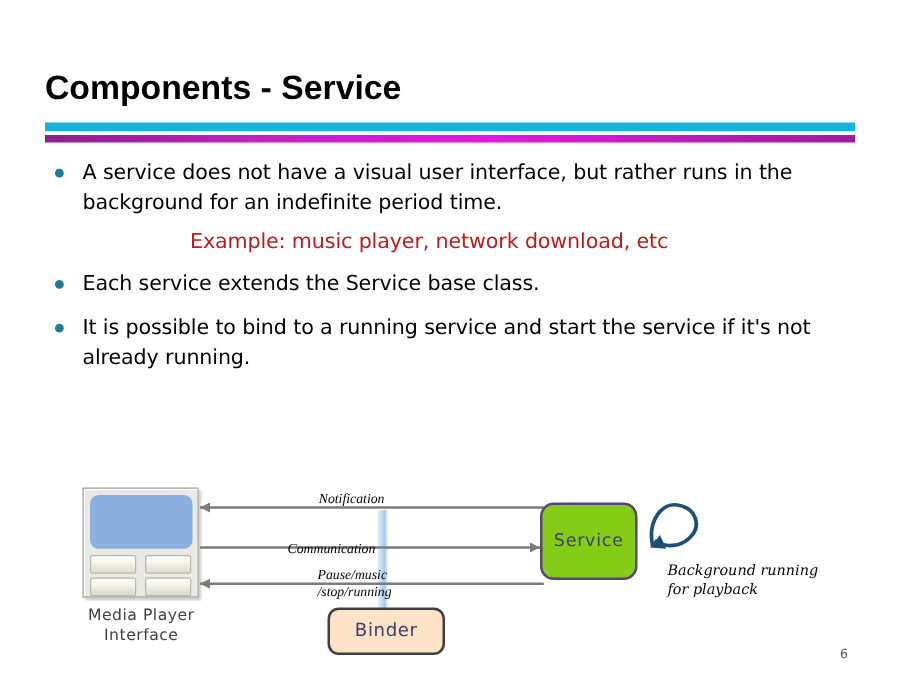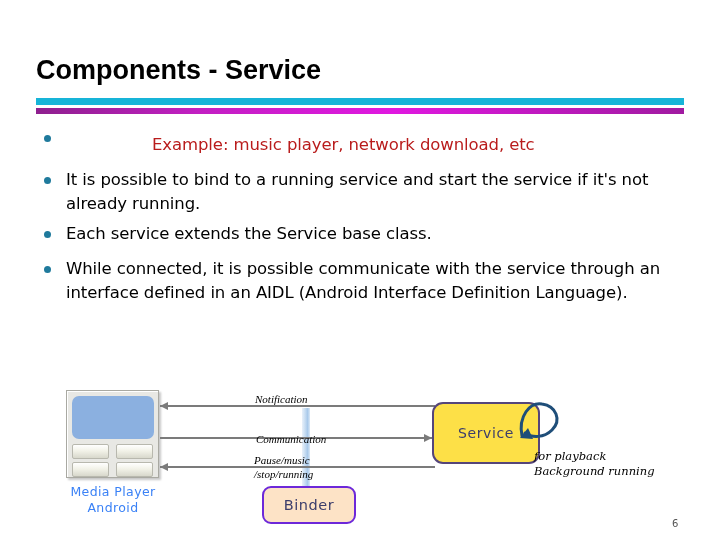--- a/index.html
+++ b/index.html
@@ -129,32 +129,32 @@
 
   .mp-caption {
     position: absolute;
     left: 48px;
     top: 484px;
     width: 130px;
     text-align: center;
     font-family: "DejaVu Sans", sans-serif;
     font-size: 12.5px;
     line-height: 16px;
-    color: #3b82f6;
+    color: #404040;
     letter-spacing: 0.4px;
   }
 
   
   .service-box {
     position: absolute;
     left: 432px;
     top: 402px;
-    width: 108px;
+    width: 78px;
     height: 62px;
-    background: #fde047;
+    background: #84cc16;
     border: 2px solid #55457a;
     border-radius: 11px;
     box-sizing: border-box;
     display: flex;
     align-items: center;
     justify-content: center;
   }
   .service-label {
     font-family: "DejaVu Sans", sans-serif;
     font-size: 14px;
@@ -163,21 +163,21 @@
   }
 
   
   .binder-box {
     position: absolute;
     left: 262px;
     top: 486px;
     width: 94px;
     height: 38px;
     background: #fde3c6;
-    border: 2px solid #6d28d9;
+    border: 2px solid #404040;
     border-radius: 9px;
     box-sizing: border-box;
     display: flex;
     align-items: center;
     justify-content: center;
   }
   .binder-label {
     font-family: "DejaVu Sans", sans-serif;
     font-size: 14.5px;
     color: #3b3d6b;
@@ -224,21 +224,21 @@
 
   .edge-label {
     position: absolute;
     font-family: Liberation Serif, serif;
     font-style: italic;
     font-size: 11px;
     color: #000000;
     white-space: nowrap;
   }
   .lbl-notification  { left: 255px; top: 393px; }
-  .lbl-communication { left: 256px; top: 433px; }
+  .lbl-communication { left: 230px; top: 433px; }
   .lbl-pause1        { left: 254px; top: 454px; }
   .lbl-pause2        { left: 254px; top: 468px; }
 
   .loop-svg {
     position: absolute;
     left: 516px;
     top: 398px;
     width: 54px;
     height: 52px;
   }
@@ -269,52 +269,49 @@
 <div class="slide">
 
   <div class="slide-title">Components - Service</div>
   <div class="rule-cyan"></div>
   <div class="rule-magenta"></div>
 
   <div class="body-area">
 
     <div class="bullet-row">
       <span class="bullet-dot"></span>
+      <span class="bullet-text">A service does not have a visual user interface, but rather runs in the background for an indefinite period time.</span>
     </div>
 
     <div class="sub-line">Example: music player, network download, etc</div>
+
+    <div class="bullet-row">
+      <span class="bullet-dot"></span>
+      <span class="bullet-text">Each service extends the Service base class.</span>
+    </div>
 
     <div class="bullet-row" style="margin-top:11px;">
       <span class="bullet-dot"></span>
       <span class="bullet-text">It is possible to bind to a running service and start the service if it's not already running.</span>
     </div>
 
-    <div class="bullet-row">
-      <span class="bullet-dot"></span>
-      <span class="bullet-text">Each service extends the Service base class.</span>
-    </div>
-
-    <div class="bullet-row" style="margin-top:11px;">
-      <span class="bullet-dot"></span>
-      <span class="bullet-text">While connected, it is possible communicate with the service through an interface defined in an AIDL (Android Interface Definition Language).</span>
-    </div>
 
   </div>
 
   <div class="mp-icon">
     <div class="mp-screen"></div>
     <div class="mp-btn mp-b1"></div>
     <div class="mp-btn mp-b2"></div>
     <div class="mp-btn mp-b3"></div>
     <div class="mp-btn mp-b4"></div>
   </div>
 
   <div class="mp-caption">
     <div>Media Player</div>
-    <div>Android</div>
+    <div>Interface</div>
   </div>
 
   <div class="channel"></div>
 
   <div class="aline l1"></div>
   <div class="arrow-left a1"></div>
   <div class="edge-label lbl-notification">Notification</div>
 
   <div class="aline l2"></div>
   <div class="arrow-right a2"></div>
@@ -332,19 +329,19 @@
   <div class="service-box">
     <span class="service-label">Service</span>
   </div>
 
   <svg class="loop-svg" viewBox="0 0 54 52">
     <path d="M6 38 C 2 18, 14 4, 26 6 C 40 8, 46 22, 36 32 C 28 40, 16 40, 9 35" fill="none" stroke="#1f4e79" stroke-width="3" stroke-linecap="round"></path>
     <polygon points="12,30 4,40 17,41" fill="#1f4e79"></polygon>
   </svg>
 
   <div class="bg-note">
+    <div>Background running</div>
     <div>for playback</div>
-    <div>Background running</div>
   </div>
 
   <div class="page-number">6</div>
 
 </div>
 
 </body></html>

